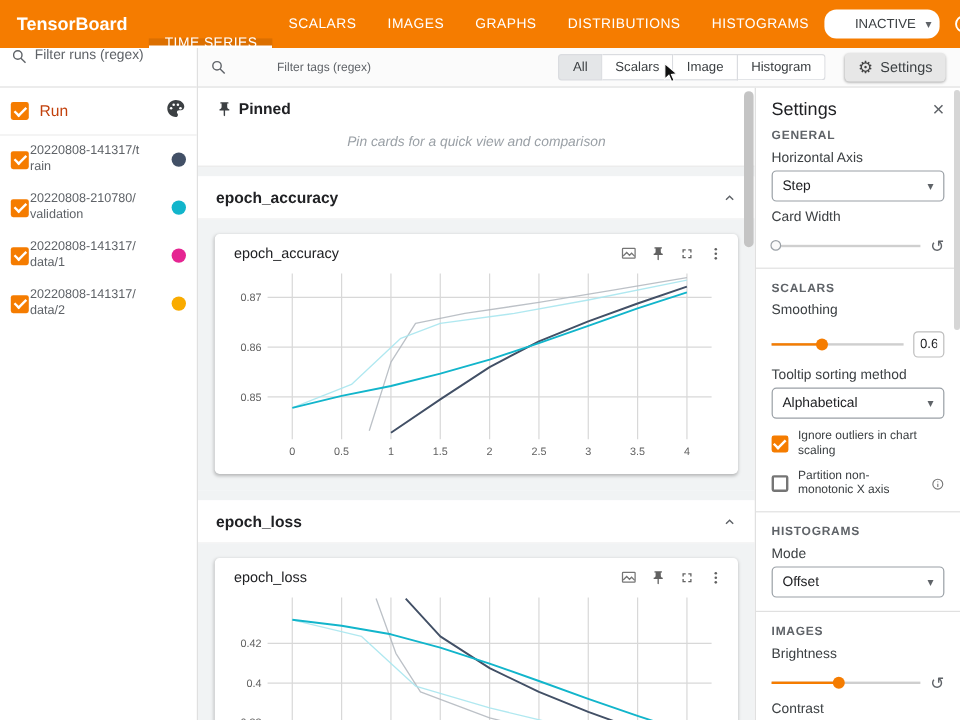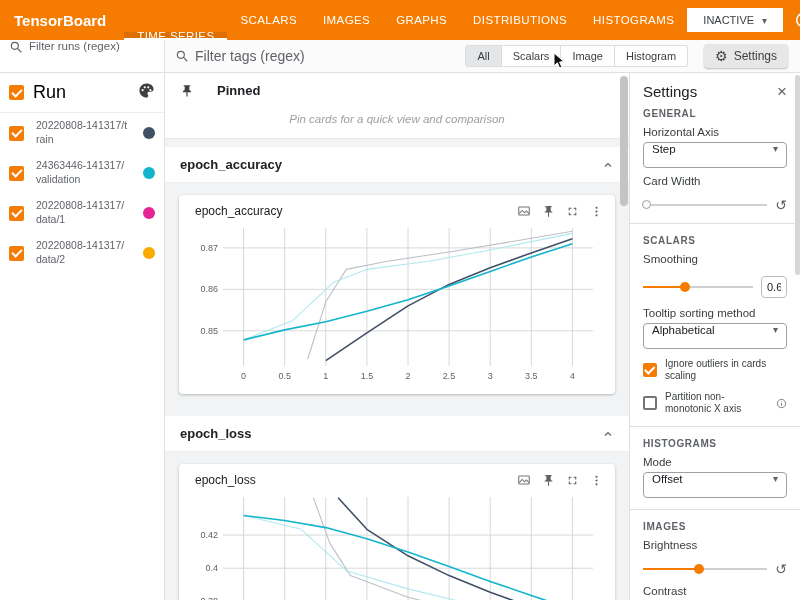--- a/index.html
+++ b/index.html
@@ -10,68 +10,68 @@
   
   .topbar { position:absolute; top:0; left:0; right:0; height:40px; background:#f57c00;
             display:flex; align-items:center; color:#fff; z-index:20; }
   .logo { font-size:15px; font-weight:bold; padding:0 18px 0 14px; white-space:nowrap; }
   .tabs { display:flex; height:100%; }
   .tab { display:flex; align-items:center; padding:0 13px; font-size:11.5px; letter-spacing:.4px;
          cursor:pointer; white-space:nowrap; }
   .tab.active { background:rgba(0,0,0,.10); box-shadow:inset 0 -2px 0 #fff;margin-top:32px; }
   .topbar-right { margin-left:auto; display:flex; align-items:center; gap:11px; padding-right:12px; }
   .status-select { background:#fff; color:#3c4043; font-size:11px; height:24px; min-width:96px;
-                   display:flex; align-items:center; justify-content:center; gap:8px;
-                   padding:0 7px; border-radius:0; cursor:pointer; }
+                   display:flex; align-items:center; justify-content:flex-end; gap:8px;
+                   padding:0 7px; border-radius:10px; cursor:pointer; }
   .status-select .caret { color:#5f6368; font-size:10px; }
   .tb-icon { display:flex; align-items:center; justify-content:center; width:18px; height:18px; cursor:pointer; }
 
   
   .sidebar { position:absolute; top:40px; left:0; width:165px; bottom:0; background:#fff;
              border-right:1px solid #e0e0e0; }
   .search-row { height:33px; border-bottom:1px solid #e0e0e0; display:flex; align-items:flex-start;
                 gap:6px; padding:0 9px; }
   .search-row input { border:none; outline:none; font-size:11.5px; width:112px; color:#202124;
                       font-family:"Liberation Sans",sans-serif; background:transparent; }
   .search-row input::placeholder { color:#5f6368; }
   .run-master { height:40px; display:flex; align-items:center; gap:9px; padding:0 9px;
                 border-bottom:1px solid #ededed; }
-  .run-master .lbl { font-size:18px; color:#000000; }
+  .run-master .lbl { font-size:13px; color:#c2410c; }
   .run-master .palette { margin-left:auto; cursor:pointer; }
-  .run-row { min-height:40px; display:flex; align-items:center; gap:12px; padding:3px 9px; }
+  .run-row { min-height:40px; display:flex; align-items:center; gap:1px; padding:3px 9px; }
   .run-label { font-size:10.5px; color:#5f6368; line-height:1.3; width:92px; word-break:break-all; }
   .dot { width:12px; height:12px; border-radius:50%; margin-left:auto; flex:none; }
   .cb { width:15px; height:15px; border-radius:2px; background:#f57c00; position:relative; flex:none; cursor:pointer; }
   .cb::after { content:""; position:absolute; left:4.5px; top:1.5px; width:4px; height:8px;
                border:solid #fff; border-width:0 2px 2px 0; transform:rotate(45deg); }
   .cb.unchecked { background:#fff; border:2px solid #757575; }
   .cb.unchecked::after { display:none; }
 
   
   .toolbar { position:absolute; top:40px; left:165px; right:0; height:33px; background:#fbfbfb;
              border-bottom:1px solid #e0e0e0; display:flex; align-items:center; padding:0 10px; z-index:10; }
   .toolbar .search-tags { display:flex; align-items:center; gap:6px; }
-  .toolbar input { border:none; outline:none; font-size:14px; width:150px; background:transparent;
-                   font-family:"Liberation Sans",sans-serif; }
+  .toolbar input { border:none; outline:none; font-size:10px; width:150px; background:transparent;
+                   font-family:"Liberation Sans",sans-serif;text-align:center; }
   .toolbar input::placeholder { color:#5f6368; }
   .filter-group { margin-left:auto; display:flex; }
   .filter-btn { border:1px solid #dadce0; border-left-width:0; background:#fff; color:#3c4043;
                 font-size:11px; padding:4px 11px; cursor:pointer; white-space:nowrap; }
   .filter-btn:first-child { border-left-width:1px; border-radius:3px 0 0 3px; }
   .filter-btn:last-child { border-radius:0 3px 3px 0; }
   .filter-btn.active { background:#e4e6e8; }
   .settings-btn { margin-left:16px; margin-right:2px; background:#e7e7e7; border-radius:4px;
                   display:flex; align-items:center; gap:6px; padding:5px 11px; font-size:12px;
                   color:#3c4043; cursor:pointer; box-shadow:0 1px 2px rgba(0,0,0,.25); }
   .settings-btn .gear { font-size:14px; color:#424242; line-height:1; }
 
   
   .main { position:absolute; top:73px; left:165px; width:464px; bottom:0; background:#f1f3f4; overflow:hidden; }
   .pinned { background:#fff; border-bottom:1px solid #e8e8e8; }
-  .pinned-head { display:flex; align-items:center; gap:23px; padding:10px 15px 6px; }
+  .pinned-head { display:flex; align-items:center; gap:5px; padding:10px 15px 6px; }
   .pinned-title { font-size:13px; font-weight:bold; color:#202124; }
   .pinned-empty { text-align:center; font-style:italic; color:#9aa0a6; font-size:11.5px; padding:9px 0 13px; }
   .section { margin-top:8px; background:#fff; }
   .section-head { display:flex; align-items:center; justify-content:space-between; padding:10px 15px;
                   background:#fff; border-bottom:1px solid #efefef; cursor:pointer; }
   .section-title { font-size:13px; font-weight:bold; color:#202124; }
   .section-body { background:#f1f3f4; padding:12px 14px 14px; }
   .card { background:#fff; border-radius:4px; box-shadow:0 1px 3px rgba(0,0,0,.25); padding:7px 8px 6px; }
   .card-head { display:flex; align-items:center; padding:2px 4px 2px 8px; }
   .card-title { font-size:12px; color:#202124; }
@@ -82,21 +82,21 @@
   svg text { font-family:"Liberation Sans", sans-serif; }
 
   
   .settings { position:absolute; top:73px; right:0; width:171px; bottom:0; background:#fff;
               border-left:1px solid #e0e0e0; padding:10px 13px 0; overflow:hidden; }
   .settings-head { display:flex; align-items:center; justify-content:space-between; margin-bottom:8px; }
   .settings-title { font-size:15px; color:#202124; }
   .close-x { font-size:17px; color:#5f6368; cursor:pointer; line-height:1; }
   .sec-heading { font-size:10px; letter-spacing:.6px; color:#5f6368; font-weight:bold; margin:8px 0 7px; }
   .field-label { font-size:11.5px; color:#3c4043; margin:7px 0 4px; display:flex; align-items:center; gap:4px; }
-  .selectbox { border:1px solid #9aa0a6; border-radius:4px; height:26px; display:flex; 
+  .selectbox { border:1px solid #9aa0a6; border-radius:4px; height:26px; display:flex; align-items:center;
                justify-content:space-between; padding:0 8px; font-size:11.5px; color:#202124; cursor:pointer; }
   .selectbox .caret { color:#5f6368; font-size:10px; }
   .slider-row { display:flex; align-items:center; gap:8px; margin:11px 0 9px; }
   .slider { flex:1; height:2px; background:#cfcfcf; position:relative; cursor:pointer; }
   .slider .fill { position:absolute; left:0; top:0; height:2px; background:#f57c00; }
   .slider .thumb { position:absolute; top:-4px; width:10px; height:10px; border-radius:50%;
                    background:#f57c00; margin-left:-5px; }
   .slider .thumb.gray { background:#fafafa; border:1.5px solid #9aa0a6; width:9px; height:9px; }
   .reset-ic { font-size:14px; color:#5f6368; cursor:pointer; line-height:1; flex:none; }
   .numbox { width:26px; border:1px solid #bdbdbd; border-radius:4px; font-size:11px; padding:4px 5px;
@@ -163,21 +163,21 @@
           </svg>
       </span>
     </div>
     <div class="run-row">
       <span class="cb"></span>
       <span class="run-label">20220808-141317/train</span>
       <span class="dot" style="background-color: rgb(66, 80, 102);"></span>
     </div>
     <div class="run-row">
       <span class="cb"></span>
-      <span class="run-label">24363446-141317/validation</span>
+      <span class="run-label">20220808-210780/validation</span>
       <span class="dot" style="background-color: rgb(18, 181, 203);"></span>
     </div>
     <div class="run-row">
       <span class="cb"></span>
       <span class="run-label">20220808-141317/data/1</span>
       <span class="dot" style="background-color: rgb(229, 37, 146);"></span>
     </div>
     <div class="run-row">
       <span class="cb"></span>
       <span class="run-label">20220808-141317/data/2</span>
@@ -394,21 +394,21 @@
       </div>
       <input class="numbox" value="0.6" style="">
     </div>
     <div class="field-label">Tooltip sorting method</div>
     <div class="selectbox">
       <span>Alphabetical</span>
       <span class="caret">▾</span>
     </div>
     <div class="check-row">
       <span class="cb"></span>
-      <span class="check-label">Ignore outliers in cards scaling</span>
+      <span class="check-label">Ignore outliers in chart scaling</span>
     </div>
     <div class="check-row">
       <span class="cb unchecked"></span>
       <span class="check-label">Partition non-monotonic X axis</span>
       <svg width="11" height="11" viewBox="0 0 24 24" fill="none" stroke="#757575" stroke-width="2" style="flex:none">
           <circle cx="12" cy="12" r="9"></circle>
           <line x1="12" y1="11" x2="12" y2="17"></line>
           <line x1="12" y1="7" x2="12" y2="8.5"></line>
         </svg>
     </div>

